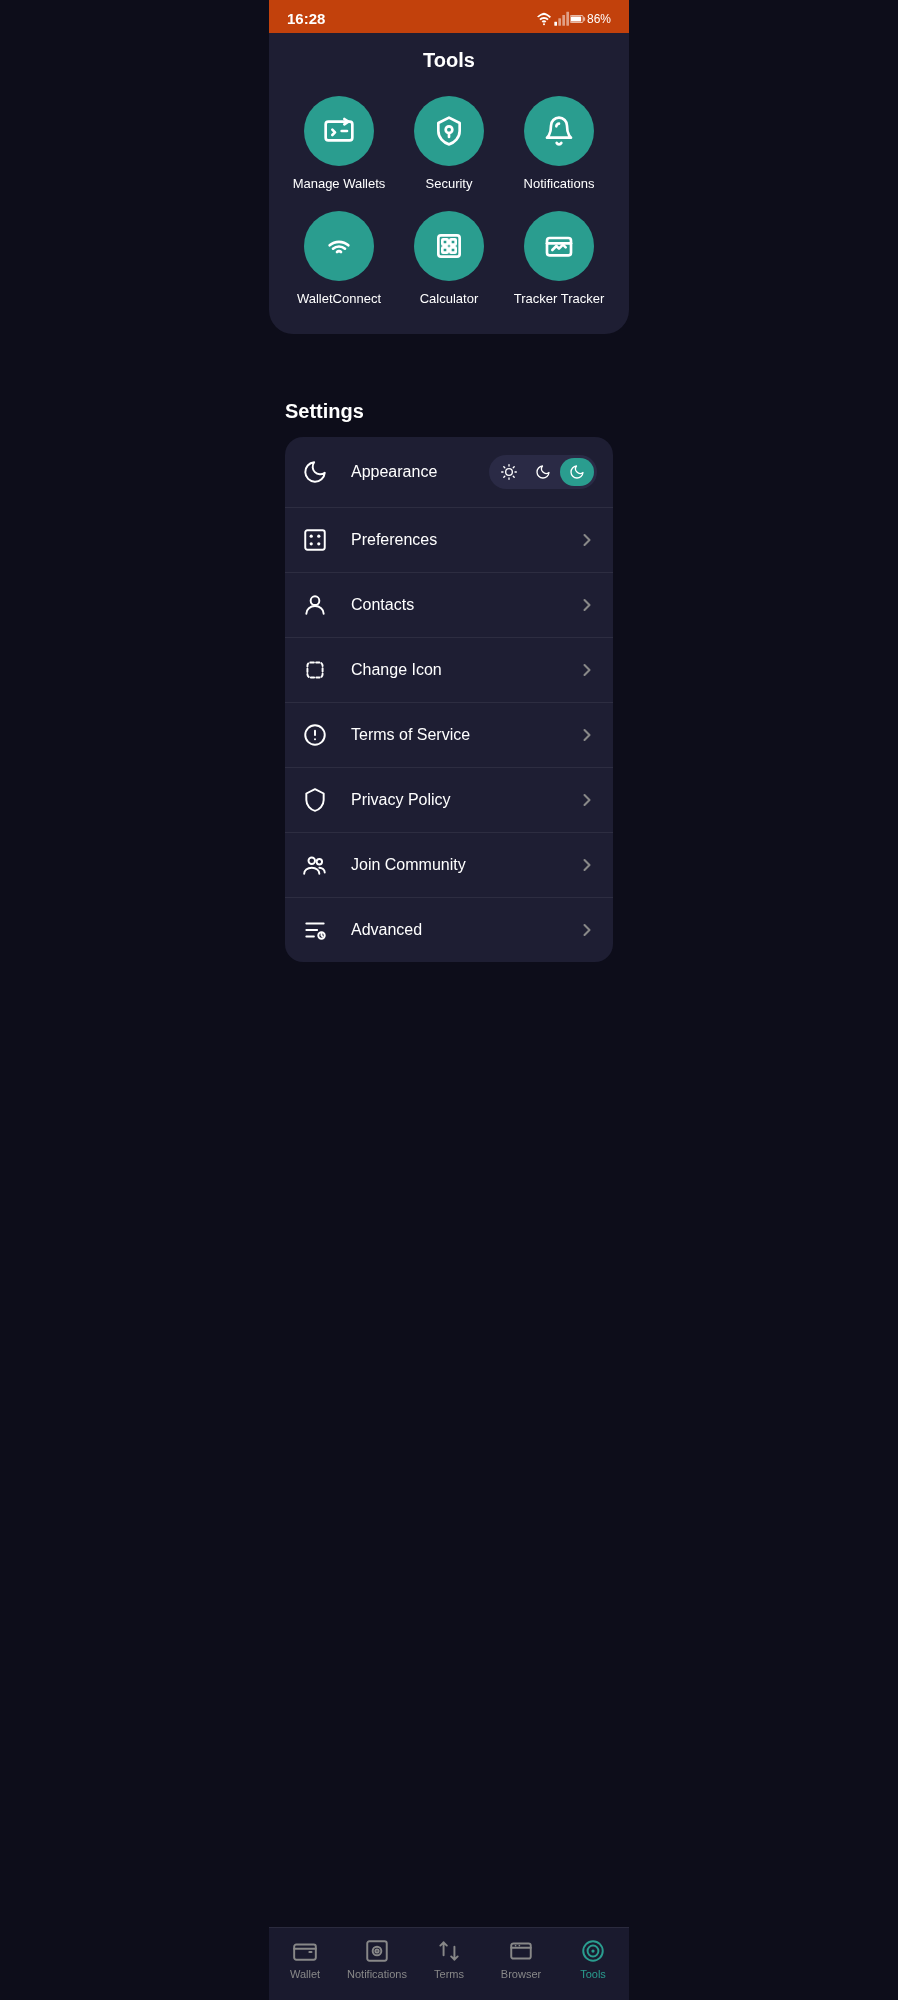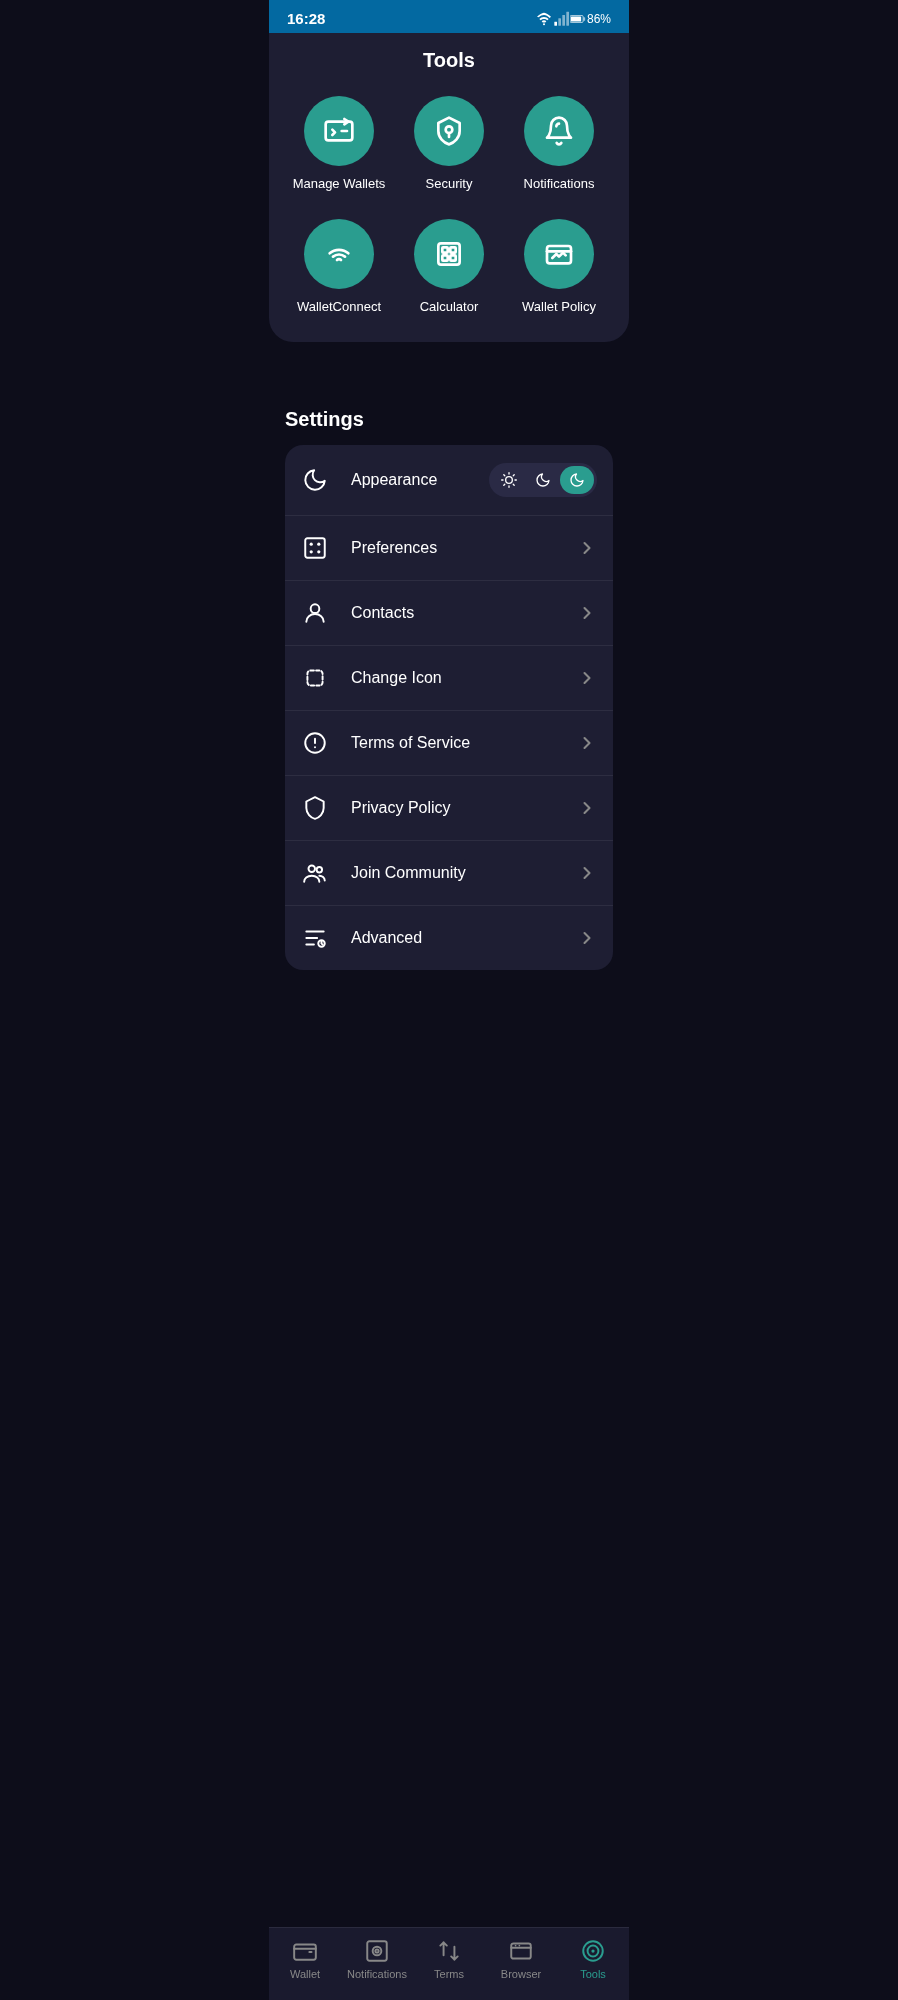--- a/index.html
+++ b/index.html
@@ -15,21 +15,21 @@
       position: relative;
       overflow-x: hidden;
     }
 
     
     .status-bar {
       display: flex;
       justify-content: space-between;
       align-items: center;
       padding: 10px 18px 6px;
-      background: #0369a1;
+      background: #c2410c;
     }
     .status-time {
       font-size: 15px;
       font-weight: 600;
       color: #fff;
     }
     .status-icons {
       display: flex;
       align-items: center;
       gap: 1px;
@@ -55,21 +55,21 @@
     .tools-title {
       text-align: center;
       font-size: 20px;
       font-weight: 600;
       margin-bottom: 24px;
       color: #ffffff;
     }
     .tools-grid {
       display: grid;
       grid-template-columns: repeat(3, 1fr);
-      gap: 28px 10px;
+      gap: 20px 10px;
     }
     .tool-item {
       display: flex;
       flex-direction: column;
       align-items: center;
       gap: 10px;
       cursor: pointer;
     }
     .tool-icon-circle {
       width: 70px;
@@ -334,21 +334,21 @@
       </div>
 
       <div class="tool-item">
         <div class="tool-icon-circle">
           <svg viewBox="0 0 24 24">
             <rect x="3" y="6" width="18" height="13" rx="2"></rect>
             <path d="M3 10h18"></path>
             <path d="M7 15l3-3 2 2 3-3 2 2"></path>
           </svg>
         </div>
-        <span class="tool-label">Wallet Policy</span>
+        <span class="tool-label">Tracker Tracker</span>
       </div>
 
     </div>
   </div>
 
   <div class="settings-section">
     <h2 class="settings-title">Settings</h2>
 
     <div class="settings-card">
 

